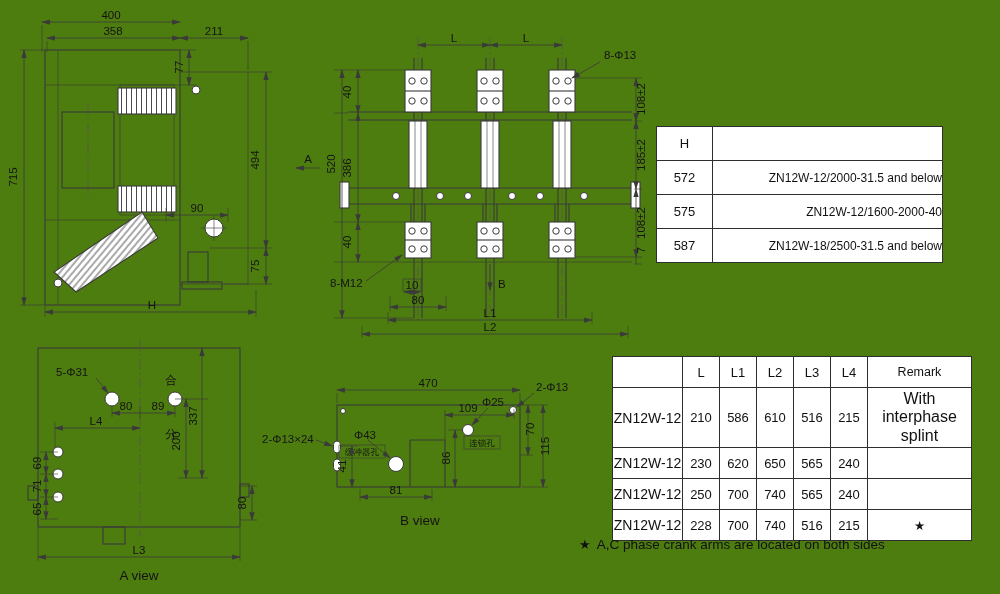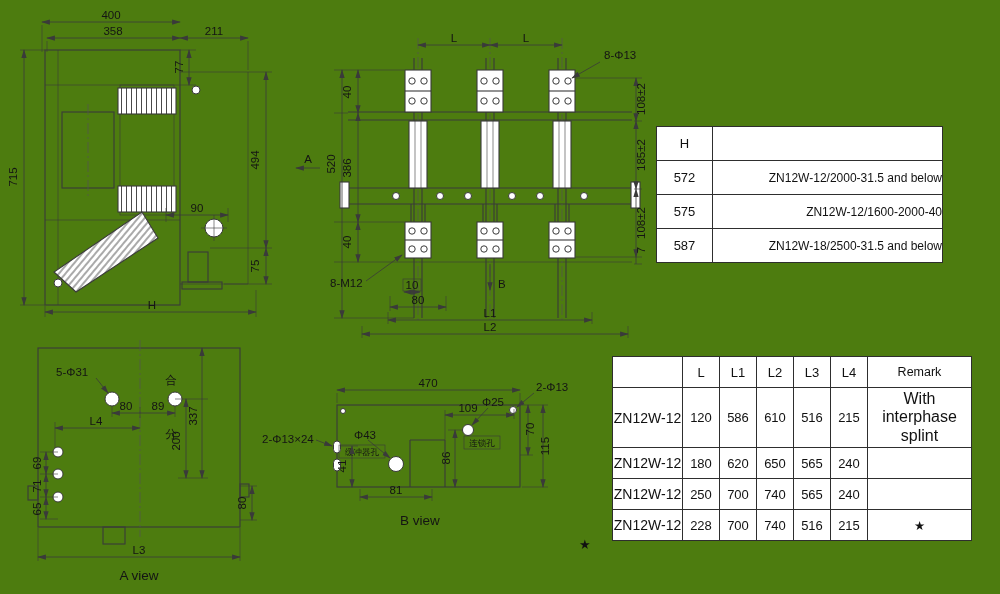--- a/index.html
+++ b/index.html
@@ -355,30 +355,30 @@
     <th class="cm"></th>
     <th class="cn">L</th>
     <th class="cn">L1</th>
     <th class="cn">L2</th>
     <th class="cn">L3</th>
     <th class="cn">L4</th>
     <th class="cr">Remark</th>
   </tr>
   <tr>
     <td class="cm">ZN12W-12</td>
-    <td class="cn">120</td>
+    <td class="cn">210</td>
     <td class="cn">586</td>
     <td class="cn">610</td>
     <td class="cn">516</td>
     <td class="cn">215</td>
     <td class="cr rk">With interphase splint</td>
   </tr>
   <tr>
     <td class="cm">ZN12W-12</td>
-    <td class="cn">180</td>
+    <td class="cn">230</td>
     <td class="cn">620</td>
     <td class="cn">650</td>
     <td class="cn">565</td>
     <td class="cn">240</td>
     <td class="cr"></td>
   </tr>
   <tr>
     <td class="cm">ZN12W-12</td>
     <td class="cn">250</td>
     <td class="cn">700</td>
@@ -395,16 +395,17 @@
     <td class="cn">516</td>
     <td class="cn">215</td>
     <td class="cr">★</td>
   </tr>
 </tbody>
     </table>
 
 <div class="footnote">
   <span class="fstar">★</span>
   <div class="ftext">
+    <div>A,C phase crank arms are located on both sides</div>
   </div>
 </div>
 
 </div>
 
 </body></html>

